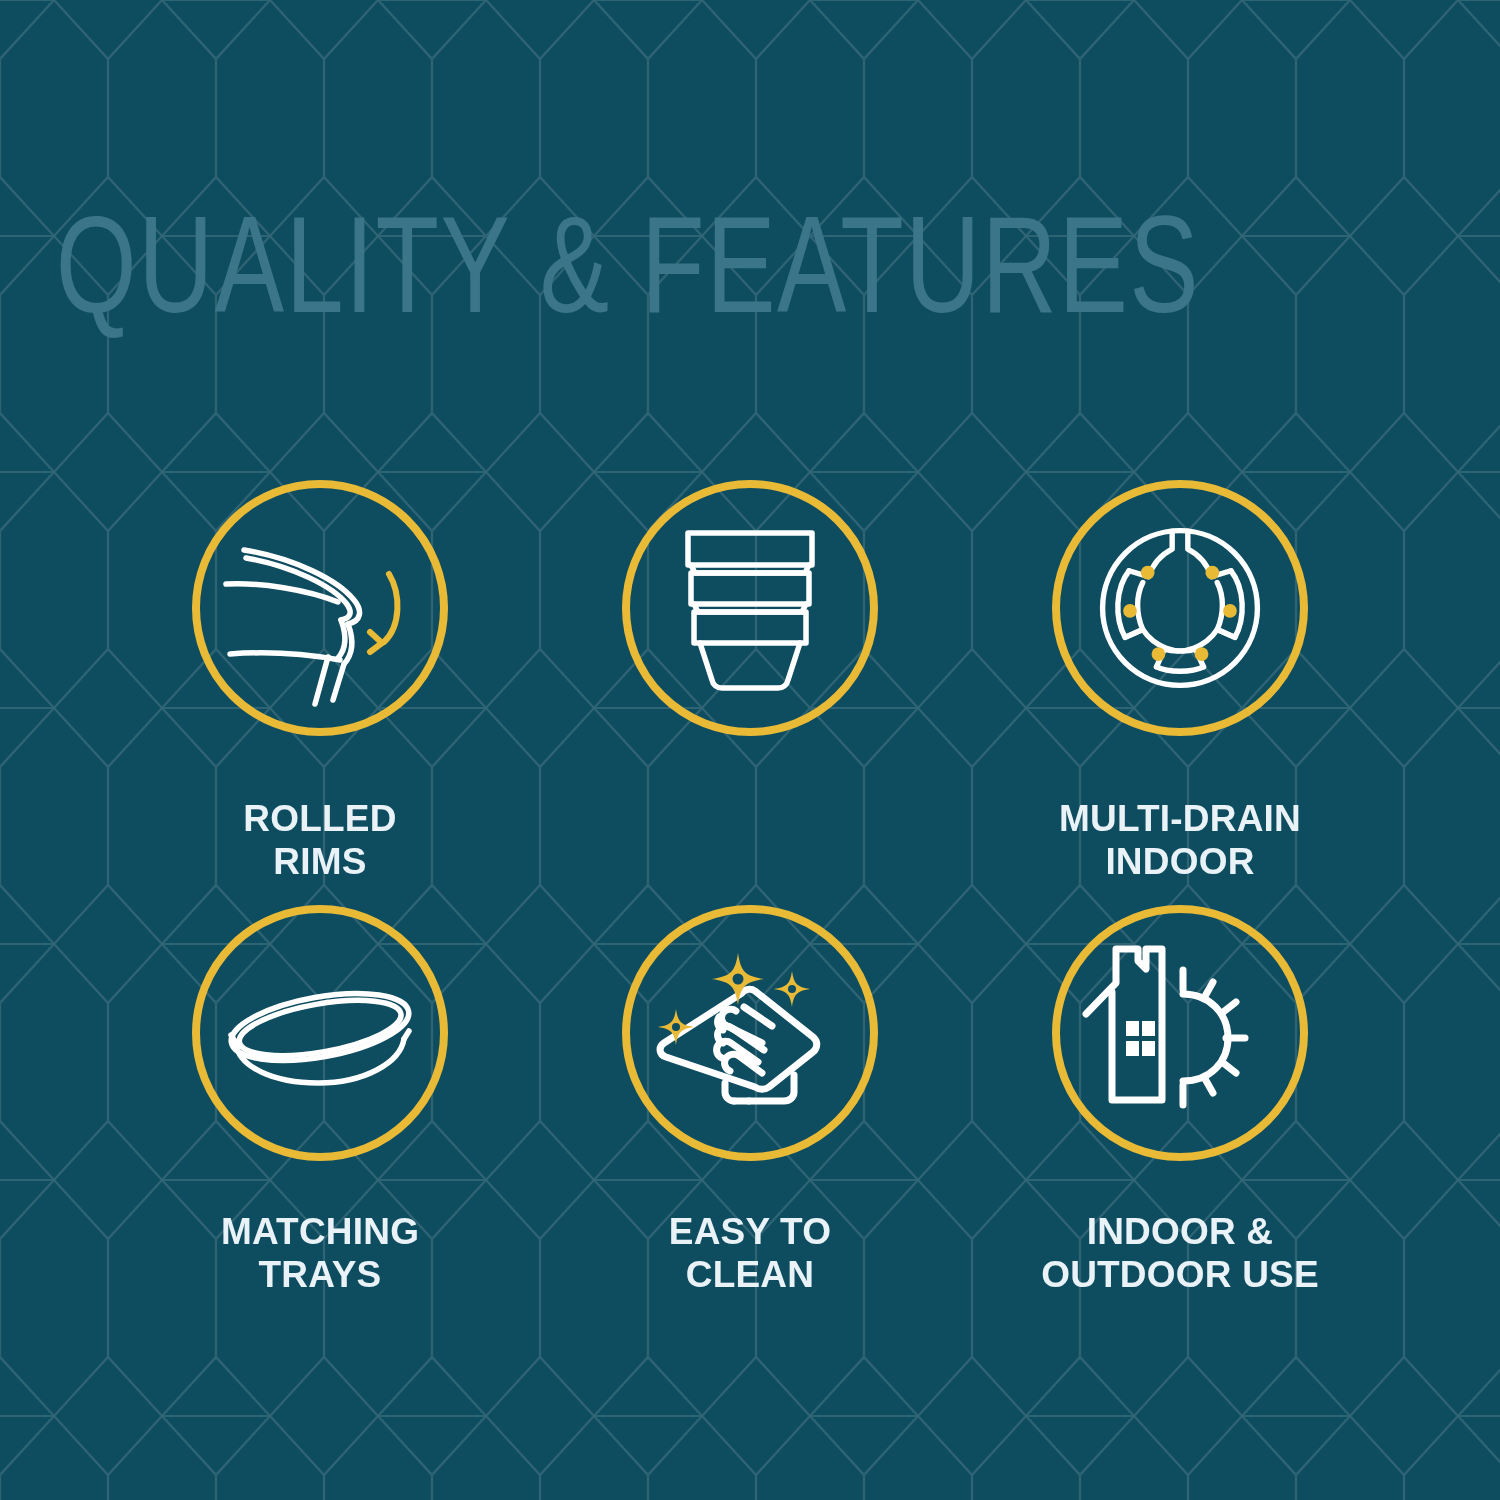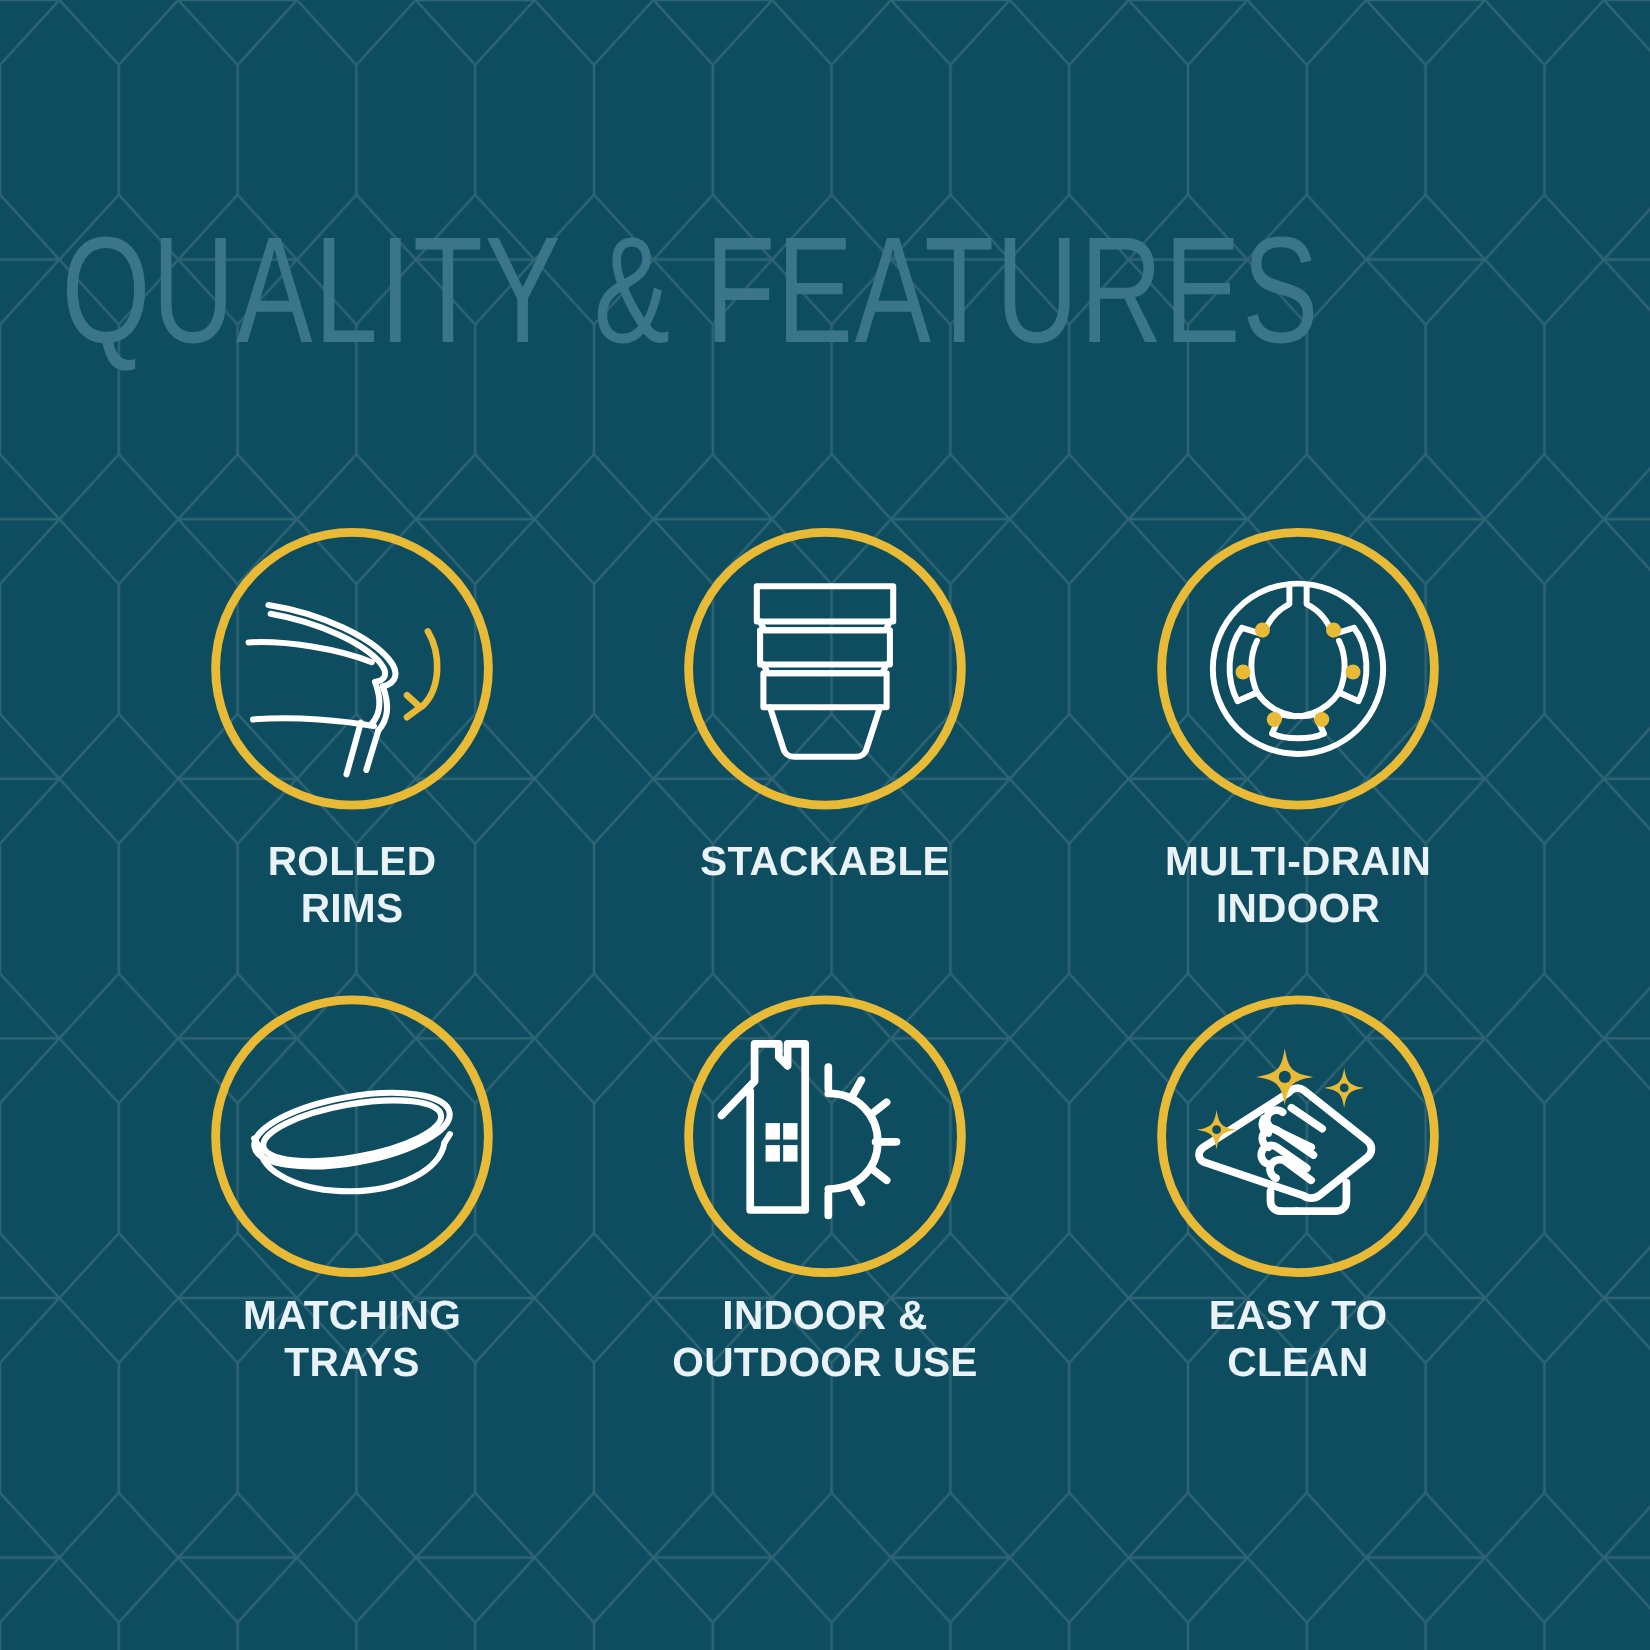--- a/index.html
+++ b/index.html
@@ -56,20 +56,21 @@
     z-index: 2;
     display: grid;
     grid-template-columns: repeat(3, 430px);
     grid-template-rows: 425px 425px;
   }
 
   .cell {
     display: flex;
     flex-direction: column;
     align-items: center;
+    gap: 36px;
   }
 
   .badge {
     position: relative;
     width: 256px;
     height: 256px;
     border-radius: 50%;
     border: 8px solid #e9ba36;
     display: flex;
     align-items: center;
@@ -171,21 +172,20 @@
           <path d="M36 60 L154 60 L154 91 L36 91 Z"></path>
 
           <path d="M39 91 L43 99 L147 99 L151 91"></path>
 
           <path d="M39 99 L151 99 L151 130 L39 130 Z"></path>
 
           <path d="M45 130 L57 167 C58 172 62 175 67 175 L123 175 C128 175 132 172 133 167 L145 130"></path>
         </g>
       </svg>
     </div>
-    <div class="label">STACKABLE</div>
   </div>
 
   <div class="cell row1">
     <div class="badge">
       <svg width="196" height="196" viewBox="0 0 200 200">
         <g fill="none" stroke="#ffffff" stroke-width="5.5" stroke-linecap="round" stroke-linejoin="round">
 
           <circle cx="100" cy="100" r="79"></circle>
 
           <path d="M92 22 L92 40 C80 46 72 56 68 68 L48 62"></path>
@@ -223,51 +223,20 @@
           <ellipse cx="106" cy="101" rx="82" ry="24" transform="rotate(-10 106 100)"></ellipse>
 
           <path d="M22 116 C24 140 60 156 104 156 C150 156 186 136 190 112"></path>
           <path d="M17 108 L22 116"></path>
           <path d="M195 104 L190 112"></path>
         </g>
       </svg>
     </div>
     <div class="label two-line">MATCHING
 TRAYS</div>
-  </div>
-
-  <div class="cell row2">
-    <div class="badge">
-      <svg width="200" height="196" viewBox="0 0 200 196">
-        <g fill="none" stroke="#ffffff" stroke-width="7" stroke-linecap="round" stroke-linejoin="round">
-
-          <path d="M6 79 L36 48 L36 14 L58 14 L58 26 L66 34 L66 14 L82 14 L82 165 L32 165 L32 57"></path>
-        </g>
-
-        <g fill="#ffffff">
-          <rect x="46" y="86" width="13" height="15"></rect>
-          <rect x="62" y="86" width="13" height="15"></rect>
-          <rect x="46" y="106" width="13" height="15"></rect>
-          <rect x="62" y="106" width="13" height="15"></rect>
-        </g>
-
-        <g fill="none" stroke="#ffffff" stroke-width="7" stroke-linecap="round" stroke-linejoin="round">
-          <path d="M103 59 C130 59 148 79 148 103 C148 127 130 146 103 146"></path>
-          <path d="M103 35 L103 55"></path>
-          <path d="M103 150 L103 170"></path>
-          <path d="M133 47 L124 63"></path>
-          <path d="M133 158 L124 142"></path>
-          <path d="M156 67 L142 78"></path>
-          <path d="M156 138 L142 127"></path>
-          <path d="M165 103 L146 103"></path>
-        </g>
-      </svg>
-    </div>
-    <div class="label two-line">INDOOR &amp;
-OUTDOOR USE</div>
   </div>
 
   <div class="cell row2">
     <div class="badge">
       <svg width="208" height="204" viewBox="0 0 208 204">
 
         <g fill="none" stroke="#ffffff" stroke-width="7" stroke-linecap="round" stroke-linejoin="round">
           <path d="M96 62 C99 58 105 57 109 60 L167 106 C172 110 172 117 167 121 L123 156 C119 159 113 159 109 156 L20 126 C13 124 12 116 18 112 L96 62 Z"></path>
         </g>
 
@@ -294,13 +263,44 @@
           <circle cx="92" cy="48" r="5.5"></circle>
           <circle cx="146" cy="58" r="4"></circle>
           <circle cx="30" cy="96" r="4"></circle>
         </g>
       </svg>
     </div>
     <div class="label two-line">EASY TO
 CLEAN</div>
   </div>
 
+  <div class="cell row2">
+    <div class="badge">
+      <svg width="200" height="196" viewBox="0 0 200 196">
+        <g fill="none" stroke="#ffffff" stroke-width="7" stroke-linecap="round" stroke-linejoin="round">
+
+          <path d="M6 79 L36 48 L36 14 L58 14 L58 26 L66 34 L66 14 L82 14 L82 165 L32 165 L32 57"></path>
+        </g>
+
+        <g fill="#ffffff">
+          <rect x="46" y="86" width="13" height="15"></rect>
+          <rect x="62" y="86" width="13" height="15"></rect>
+          <rect x="46" y="106" width="13" height="15"></rect>
+          <rect x="62" y="106" width="13" height="15"></rect>
+        </g>
+
+        <g fill="none" stroke="#ffffff" stroke-width="7" stroke-linecap="round" stroke-linejoin="round">
+          <path d="M103 59 C130 59 148 79 148 103 C148 127 130 146 103 146"></path>
+          <path d="M103 35 L103 55"></path>
+          <path d="M103 150 L103 170"></path>
+          <path d="M133 47 L124 63"></path>
+          <path d="M133 158 L124 142"></path>
+          <path d="M156 67 L142 78"></path>
+          <path d="M156 138 L142 127"></path>
+          <path d="M165 103 L146 103"></path>
+        </g>
+      </svg>
+    </div>
+    <div class="label two-line">INDOOR &amp;
+OUTDOOR USE</div>
+  </div>
+
 </div>
 
 </body></html>

